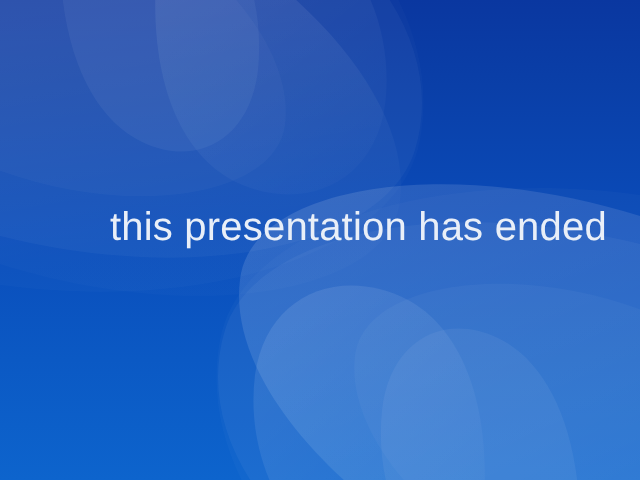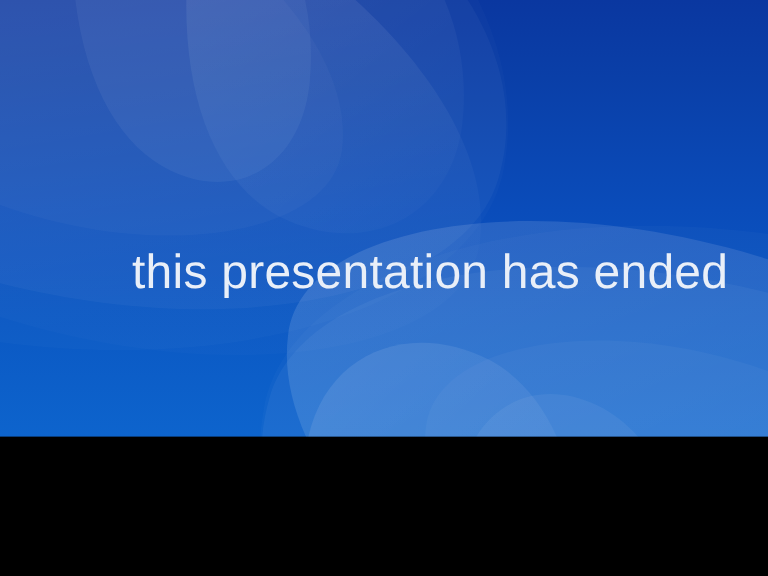--- a/index.html
+++ b/index.html
@@ -5,21 +5,21 @@
 <style>
   html, body {
     margin: 0;
     padding: 0;
     background: #000;
   }
 
   #slide {
     position: relative;
     width: 640px;
-    height: 364px;
+    height: 480px;
     overflow: hidden;
     
     background: linear-gradient(
         to bottom,
         #0a37a0 0%,
         #0a3fa8 18%,
         #0a4cba 48%,
         #0b59c4 75%,
         #0d64cd 100%);
     font-family: "Liberation Sans", "DejaVu Sans", sans-serif;

